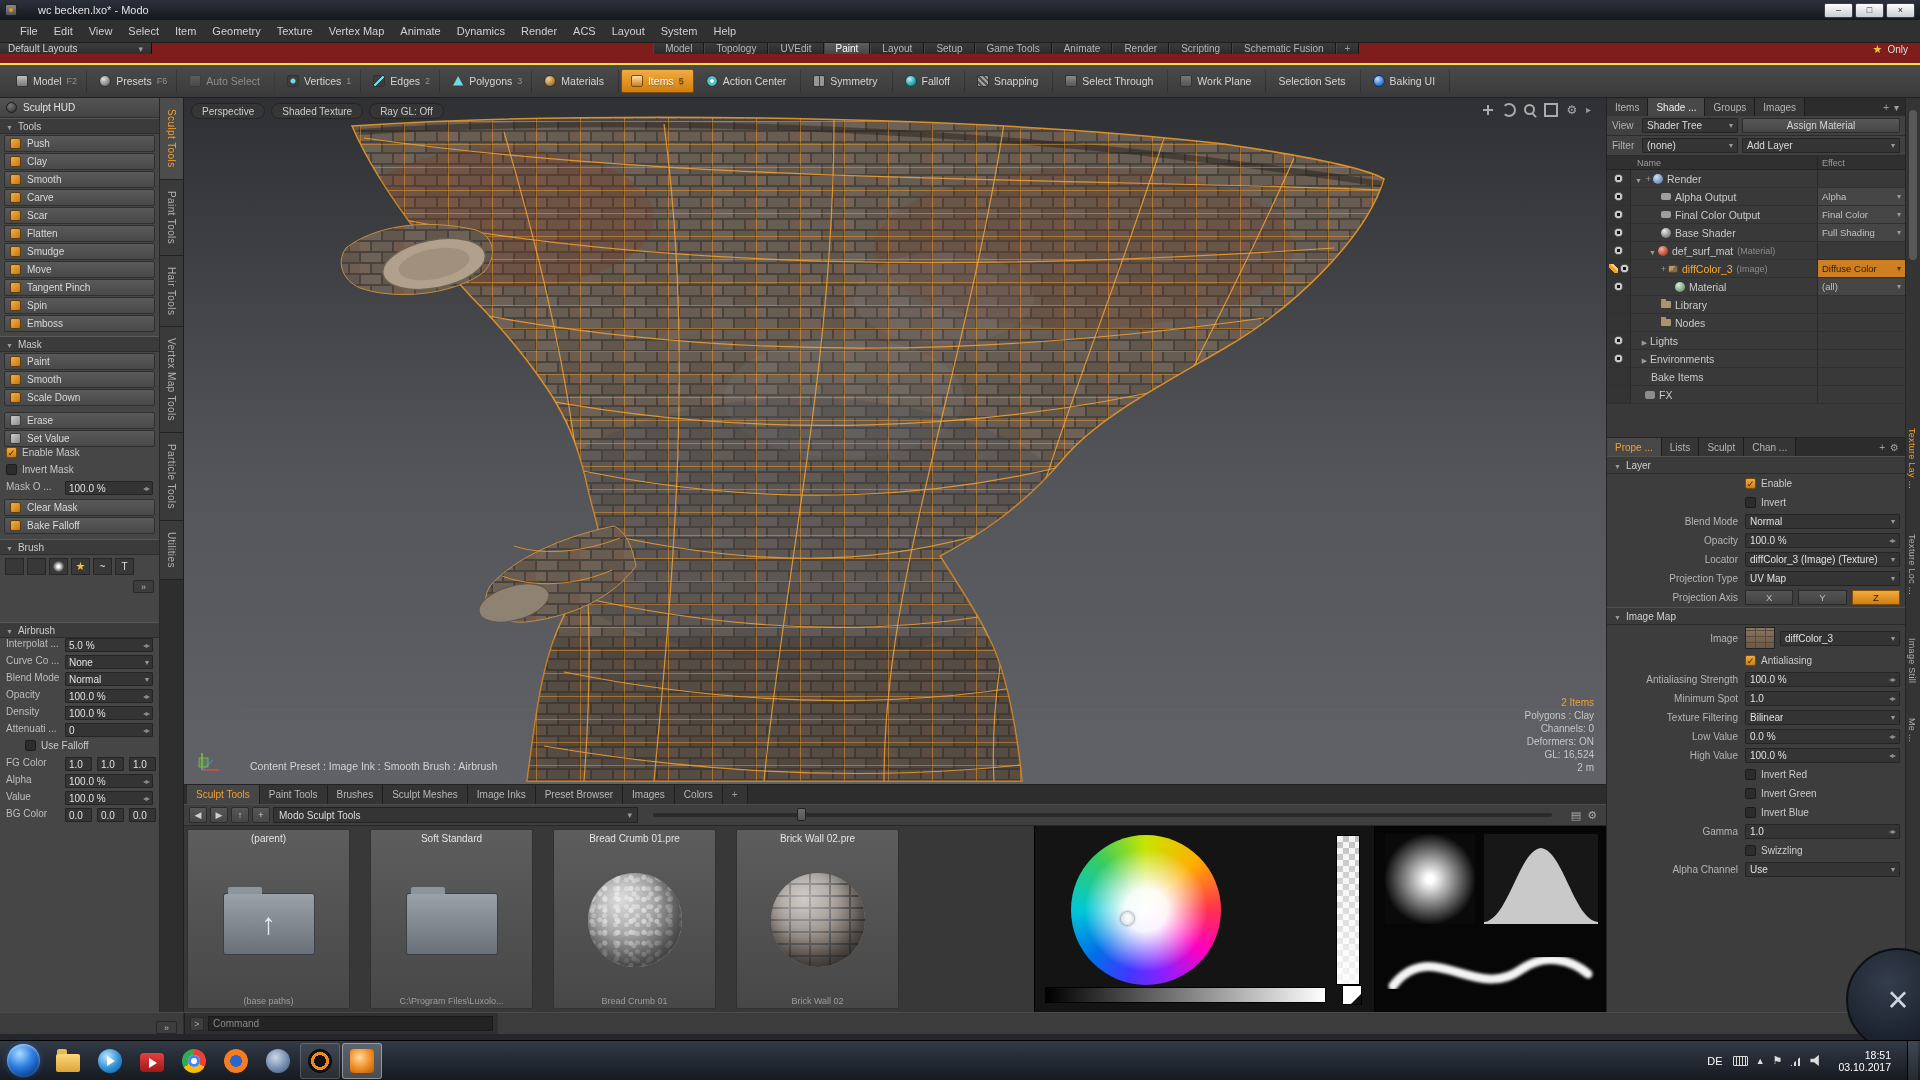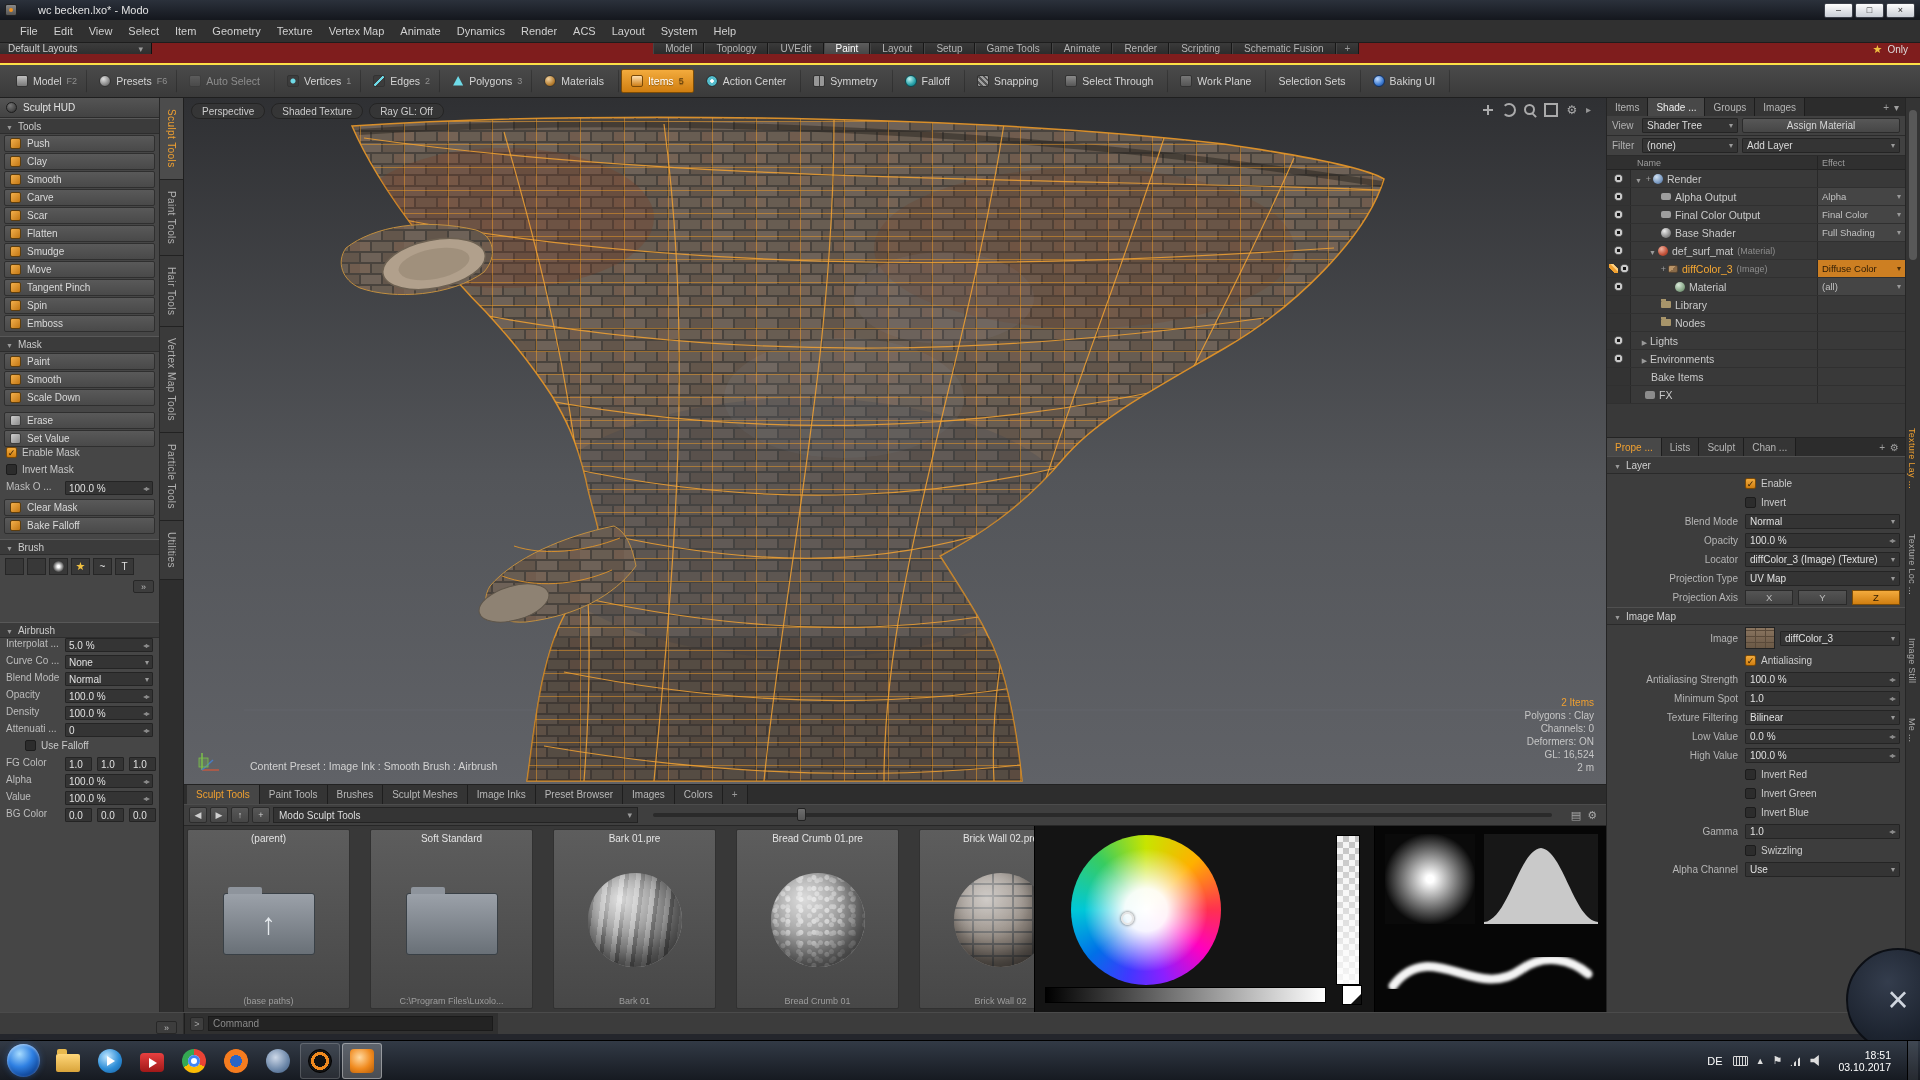--- a/index.html
+++ b/index.html
@@ -899,27 +899,20 @@
               </div>
 
               <div class="pcard">
                 <span class="pcard-title">Soft Standard</span>
                 <span class="pthumb-area">
                   <span class="thumb-folder"></span>
                 </span>
                 <span class="pcard-caption">C:\Program Files\Luxolo...</span>
               </div>
 
-              <div class="pcard">
-                <span class="pcard-title">Bark 01.pre</span>
-                <span class="pthumb-area">
-                  <span class="thumb-bark"></span>
-                </span>
-                <span class="pcard-caption">Bark 01</span>
-              </div>
 
               <div class="pcard">
                 <span class="pcard-title">Bread Crumb 01.pre</span>
                 <span class="pthumb-area">
                   <span class="thumb-crumb"></span>
                 </span>
                 <span class="pcard-caption">Bread Crumb 01</span>
               </div>
 
               <div class="pcard">

